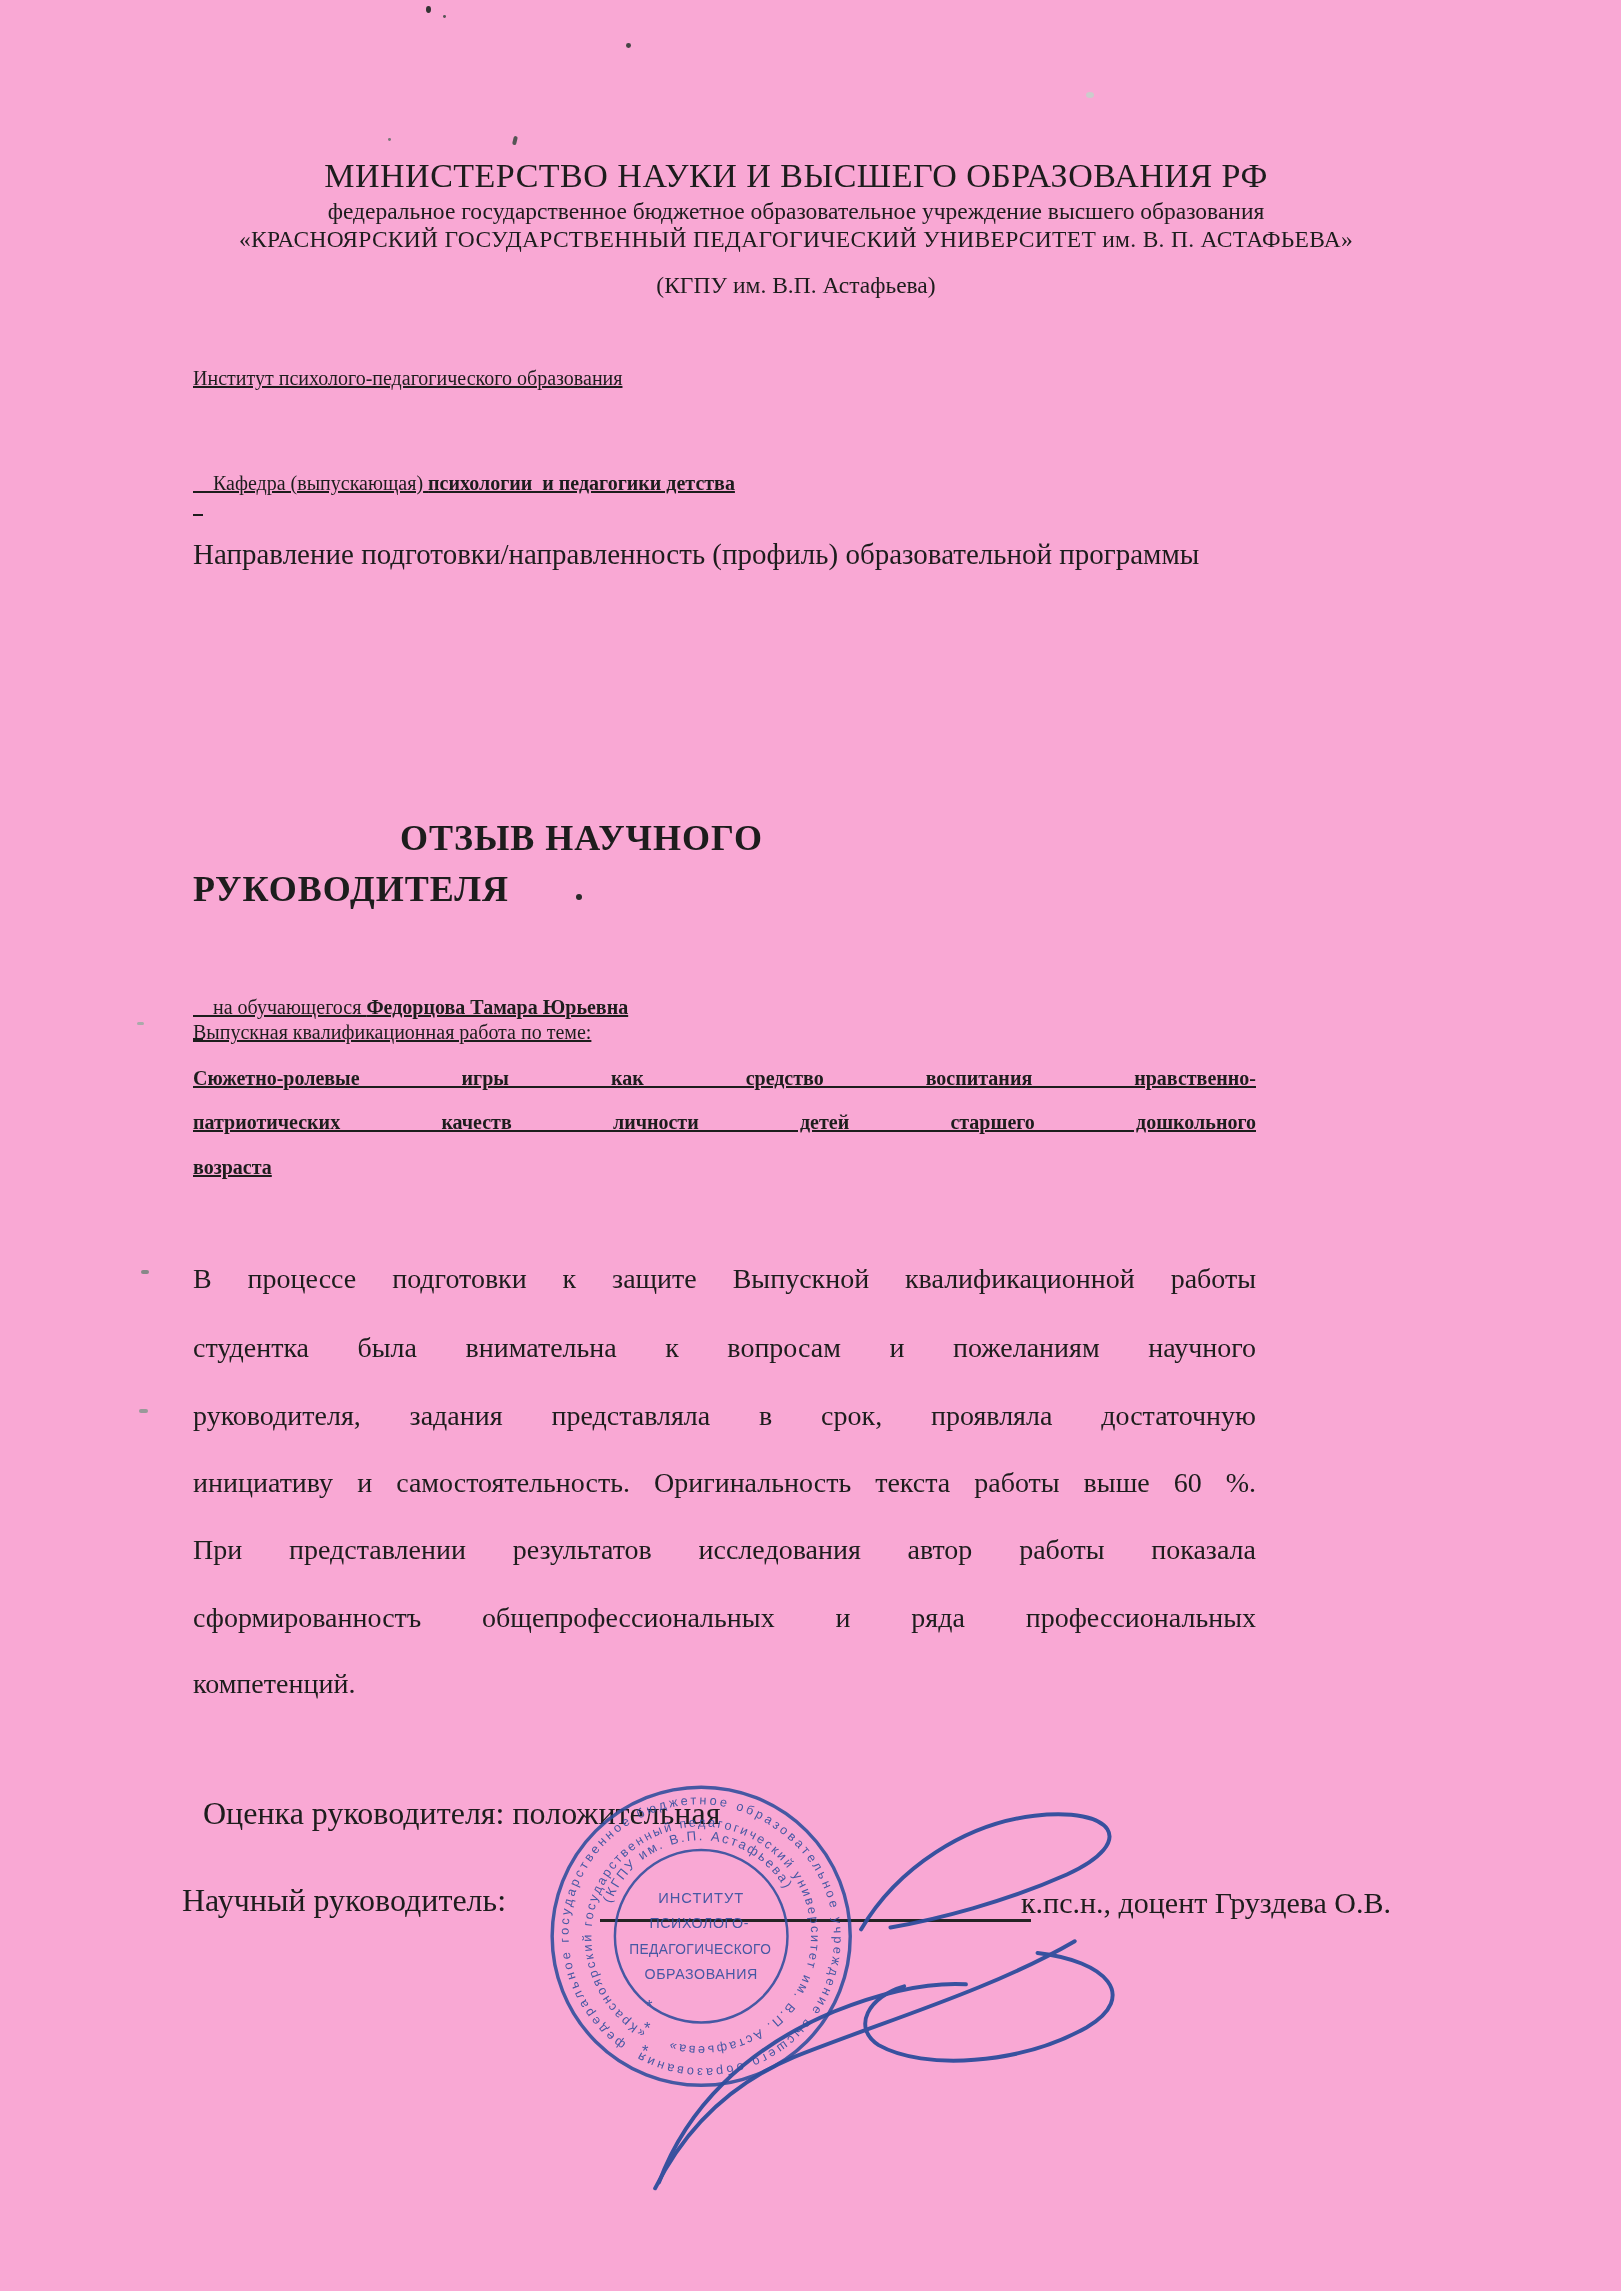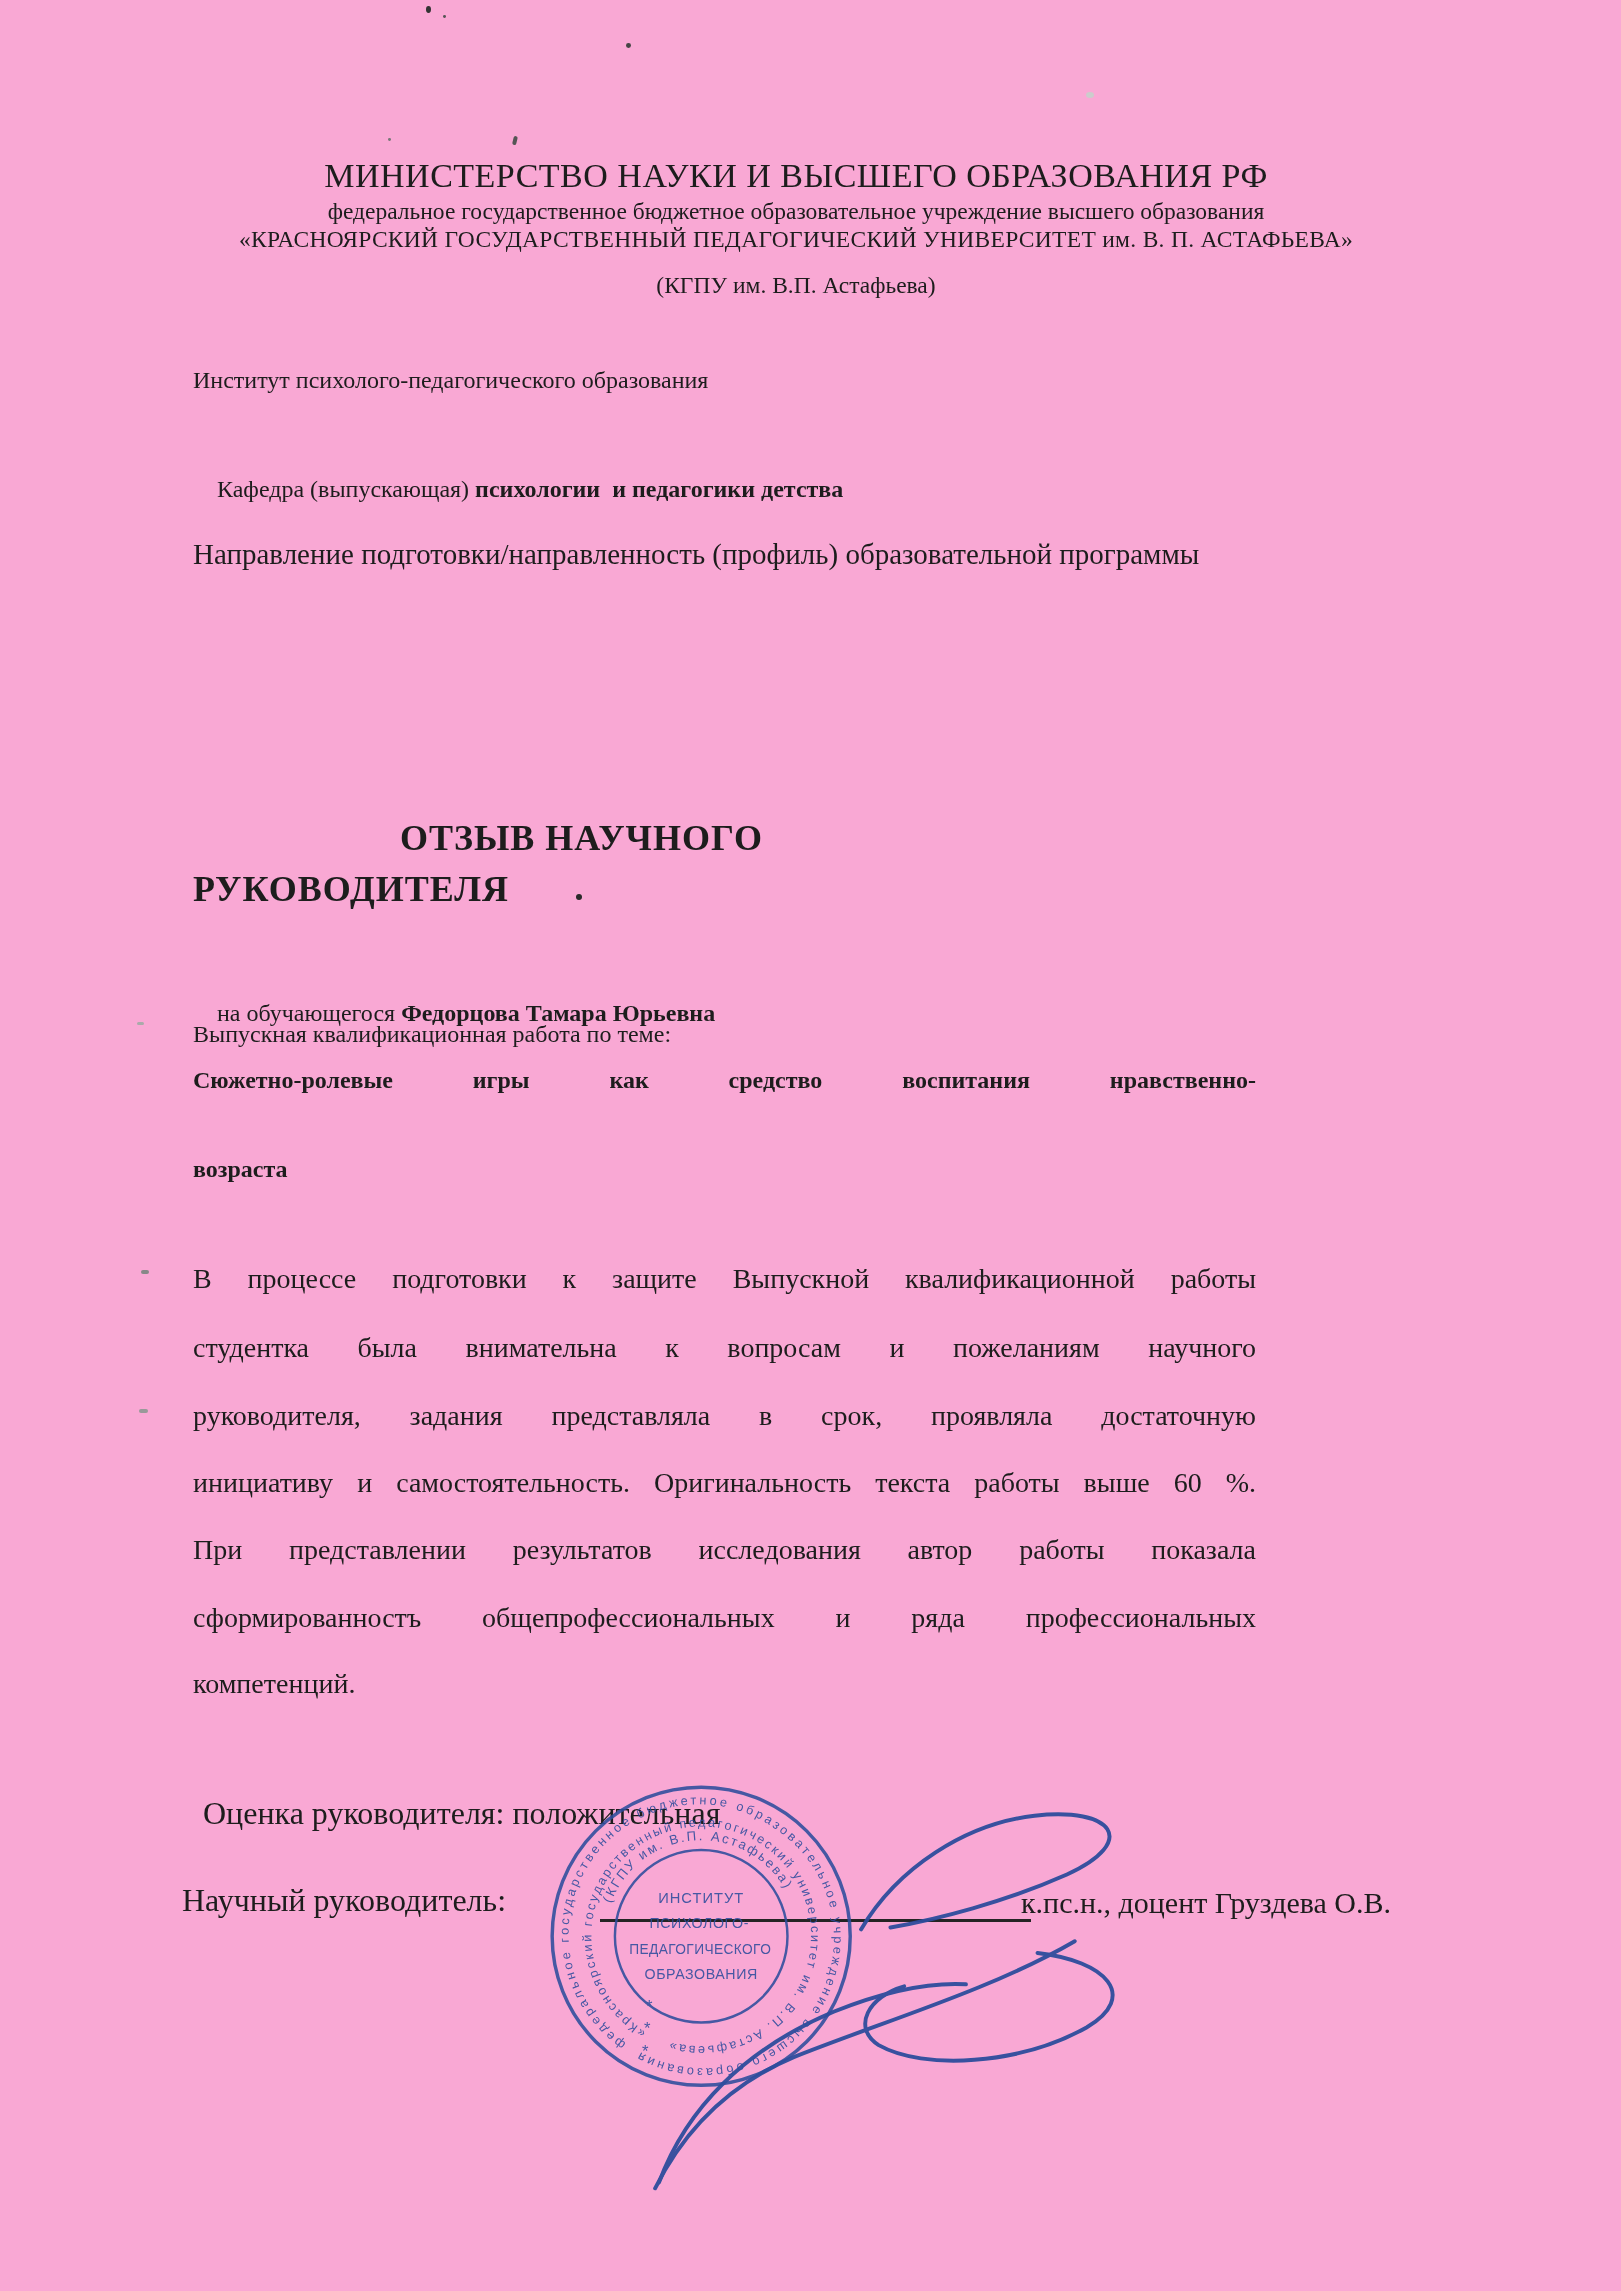--- a/index.html
+++ b/index.html
@@ -7,21 +7,21 @@
     position:relative; width:1621px; height:2292px; background:#f9a8d4;
     font-family:"Liberation Serif","DejaVu Serif",serif; color:#1d1d1d; overflow:hidden;
   }
   .aline { position:absolute; white-space:pre; }
   .jline { position:absolute; left:193px; width:1063px; text-align:justify; text-align-last:justify; }
   .center-box { position:absolute; text-align:center; }
   .hdr1 { font-size:34px; letter-spacing:0.5px; }
   .hdr2 { font-size:23.5px; }
   .hdr3 { font-size:23.5px; letter-spacing:0.3px; }
   .hdr4 { font-size:23.5px; }
-  .t31 { font-size:24px; }
+  .t31 { font-size:20px;text-decoration:underline; }
   .t30 { font-size:29px; }
   .b   { font-weight:bold; }
   .big { font-size:36px; font-weight:bold; letter-spacing:1px; }
   .body-line { font-size:28px; }
   .sig-underline { position:absolute; background:#242424; }
   .speck { position:absolute; border-radius:50%; }
   .stampsig { position:absolute; left:510px; top:1745px; width:804px; height:461px; }
   .stamp-sans { font-family:"Liberation Sans","DejaVu Sans",sans-serif; }
 </style>
 </head>
@@ -54,20 +54,21 @@
 
   <div class="center-box big" style="left:199px;top:817px;width:765px;">ОТЗЫВ НАУЧНОГО</div>
   <div class="aline big" style="left:193px;top:868px;">РУКОВОДИТЕЛЯ</div>
   <div class="speck" style="left:576px;top:894px;width:5.9px;height:5.9px;background:#2a2a2a;"></div>
 
   <div class="aline t31" style="left:193px;top:973px;">
     <span>на обучающегося </span><span class="b">Федорцова Тамара Юрьевна</span>
   </div>
   <div class="aline t31" style="left:193px;top:1021px;">Выпускная квалификационная работа по теме:</div>
   <div class="jline t31 b" style="top:1067px;">Сюжетно-ролевые игры как средство воспитания нравственно-</div>
+  <div class="jline t31 b" style="top:1111px;">патриотических качеств личности детей старшего дошкольного</div>
   <div class="aline t31 b" style="left:193px;top:1156px;">возраста</div>
 
   <div class="jline body-line" style="top:1263px;">В процессе подготовки к защите Выпускной квалификационной работы</div>
   <div class="jline body-line" style="top:1332px;">студентка была внимательна к вопросам  и пожеланиям научного</div>
   <div class="jline body-line" style="top:1400px;">руководителя, задания представляла в срок, проявляла достаточную</div>
   <div class="jline body-line" style="top:1467px;">инициативу и самостоятельность. Оригинальность текста работы выше 60 %.</div>
   <div class="jline body-line" style="top:1534px;">При представлении результатов исследования автор работы показала</div>
   <div class="jline body-line" style="top:1602px;">сформированностъ общепрофессиональных и ряда профессиональных</div>
   <div class="aline body-line" style="left:193px;top:1668px;">компетенций.</div>
 

